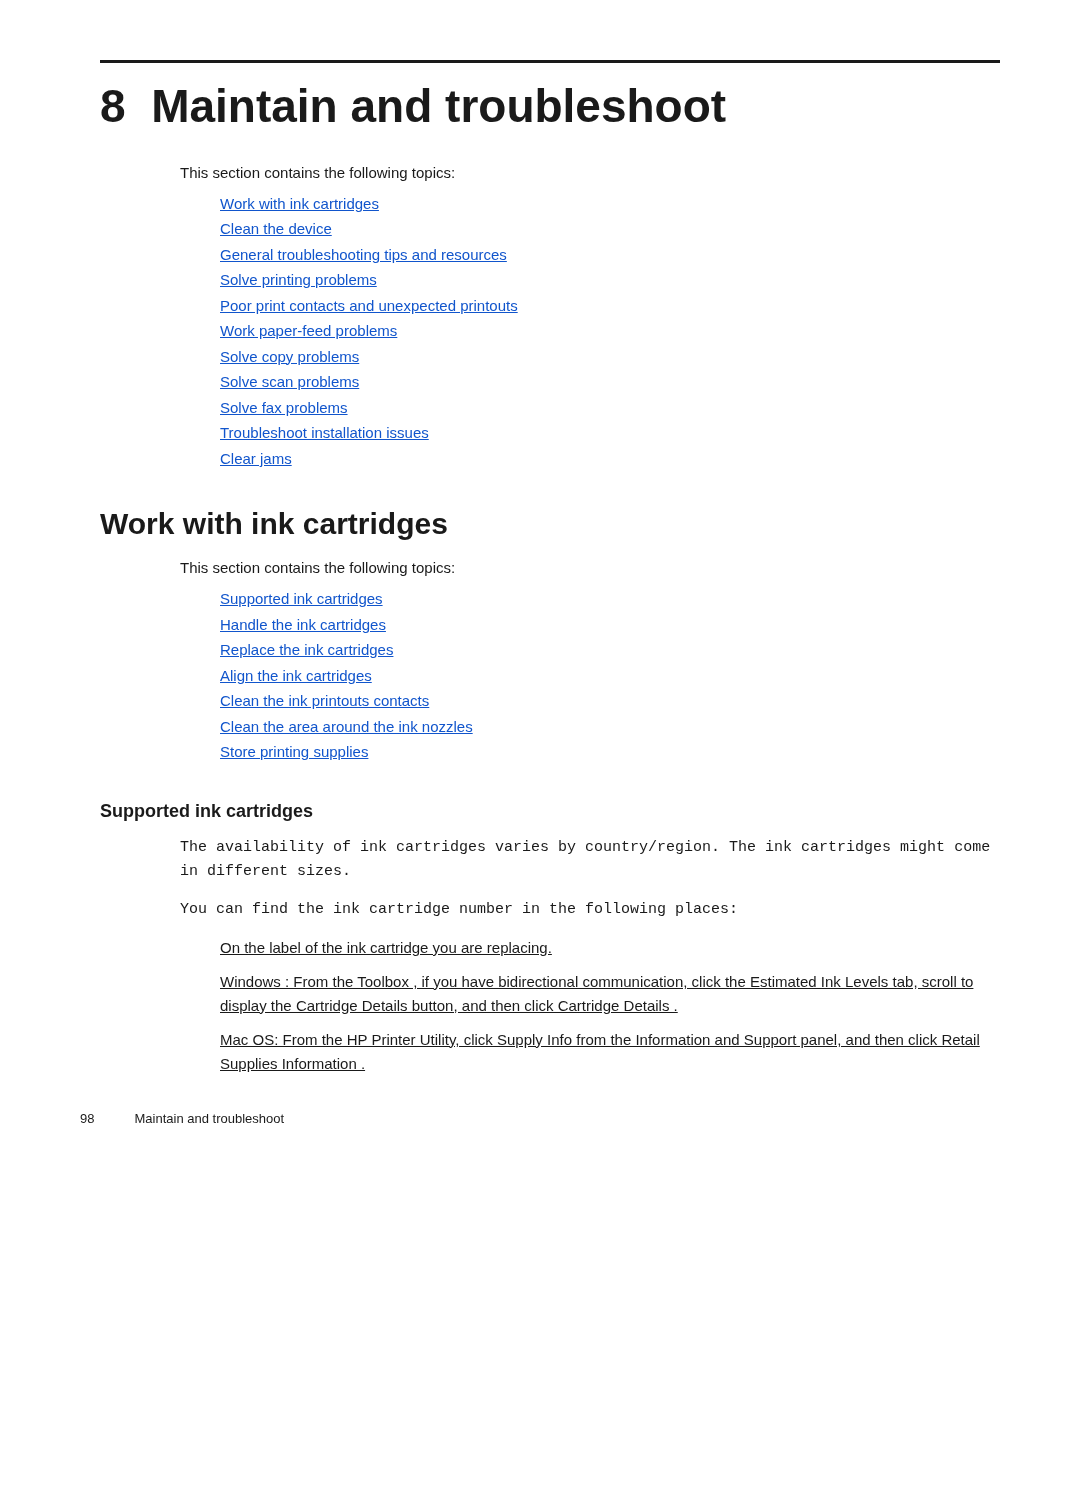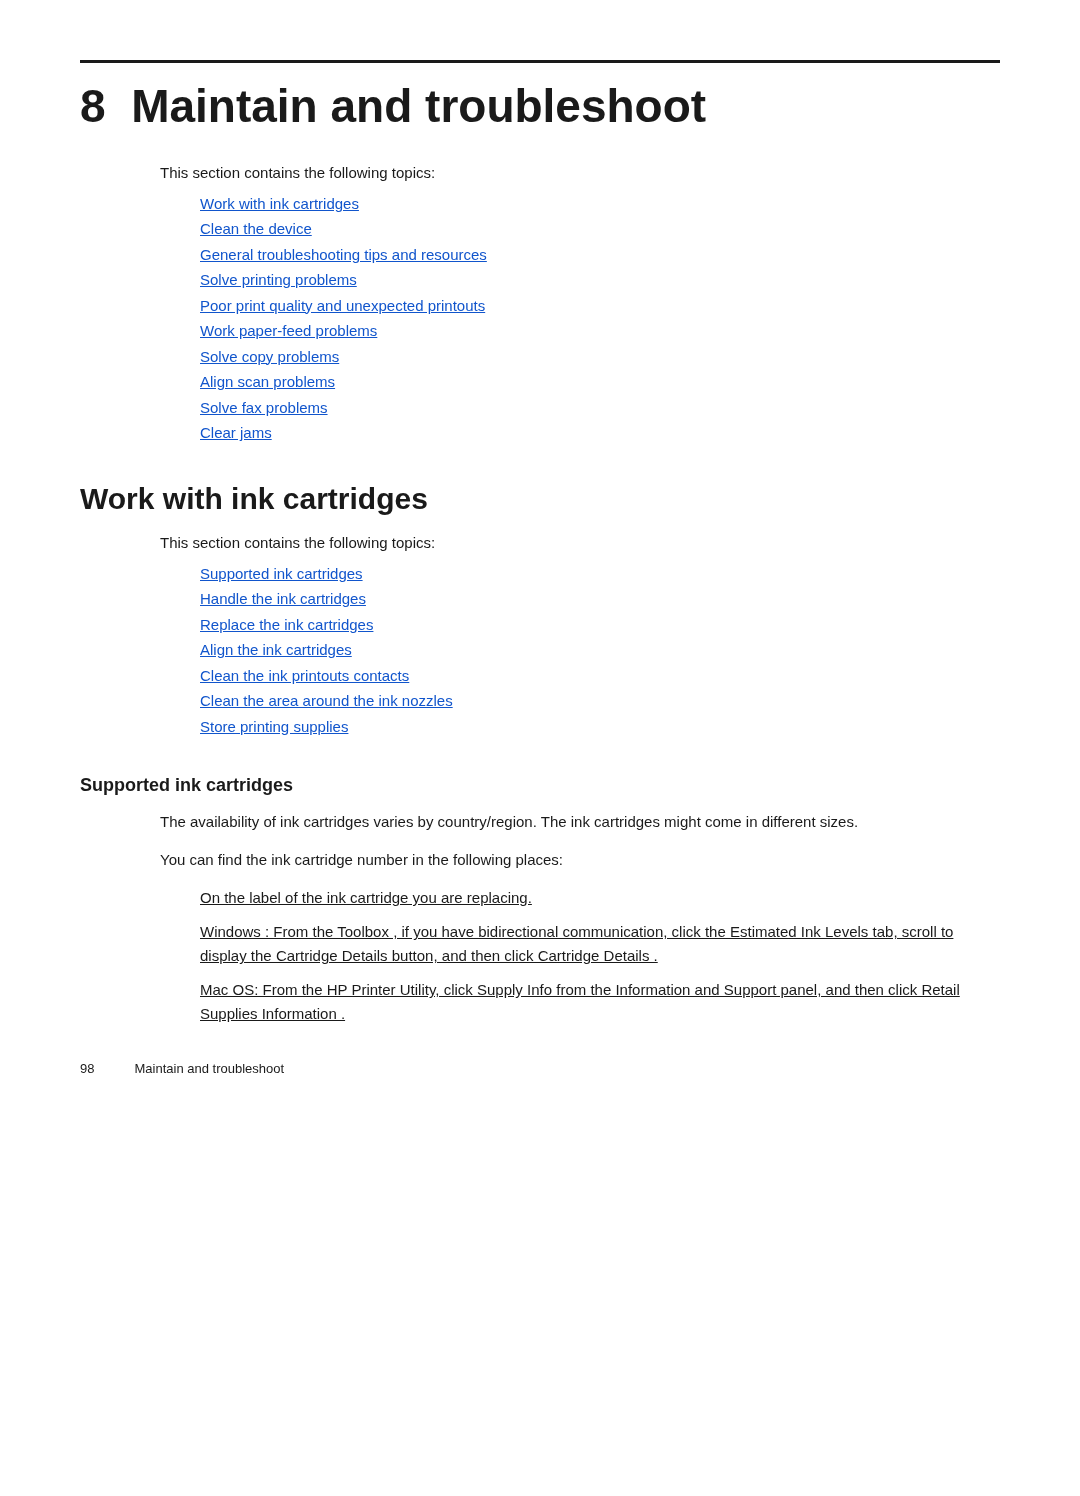--- a/index.html
+++ b/index.html
@@ -12,21 +12,21 @@
       background: #ffffff;
       font-family: Arial, Helvetica, sans-serif;
       font-size: 15px;
       color: #1a1a1a;
       width: 1080px;
       min-height: 1496px;
       position: relative;
     }
 
     .page {
-      padding: 60px 80px 80px 80px;
+      padding: 60px 80px 80px 100px;
       position: relative;
     }
 
     .top-border {
       border-top: 3px solid #1a1a1a;
       margin-bottom: 18px;
     }
 
     .chapter-title {
       font-size: 46px;
@@ -73,20 +73,21 @@
       margin-top: 10px;
       padding-left: 0;
     }
 
     .body-text {
       font-size: 15px;
       color: #1a1a1a;
       line-height: 1.6;
       margin-bottom: 14px;
       padding-left: 80px;
+      font-family: Liberation Mono, monospace;
     }
 
     .body-text-indent {
       font-size: 15px;
       color: #1a1a1a;
       line-height: 1.6;
       margin-bottom: 10px;
       padding-left: 120px;
       text-decoration: underline;
     }
@@ -124,25 +125,26 @@
     <span>8</span>&nbsp;&nbsp;<span>Maintain and troubleshoot</span>
   </h1>
 
   <p class="intro-text">This section contains the following topics:</p>
 
   <div class="topic-list">
     <a>Work with ink cartridges</a>
     <a>Clean the device</a>
     <a>General troubleshooting tips and resources</a>
     <a>Solve printing problems</a>
-    <a>Poor print quality and unexpected printouts</a>
+    <a>Poor print contacts and unexpected printouts</a>
     <a>Work paper-feed problems</a>
     <a>Solve copy problems</a>
-    <a>Align scan problems</a>
+    <a>Solve scan problems</a>
     <a>Solve fax problems</a>
+    <a>Troubleshoot installation issues</a>
     <a>Clear jams</a>
   </div>
 
   <h2 class="section-title">Work with ink cartridges</h2>
 
   <p class="intro-text">This section contains the following topics:</p>
 
   <div class="topic-list">
     <a>Supported ink cartridges</a>
     <a>Handle the ink cartridges</a>

